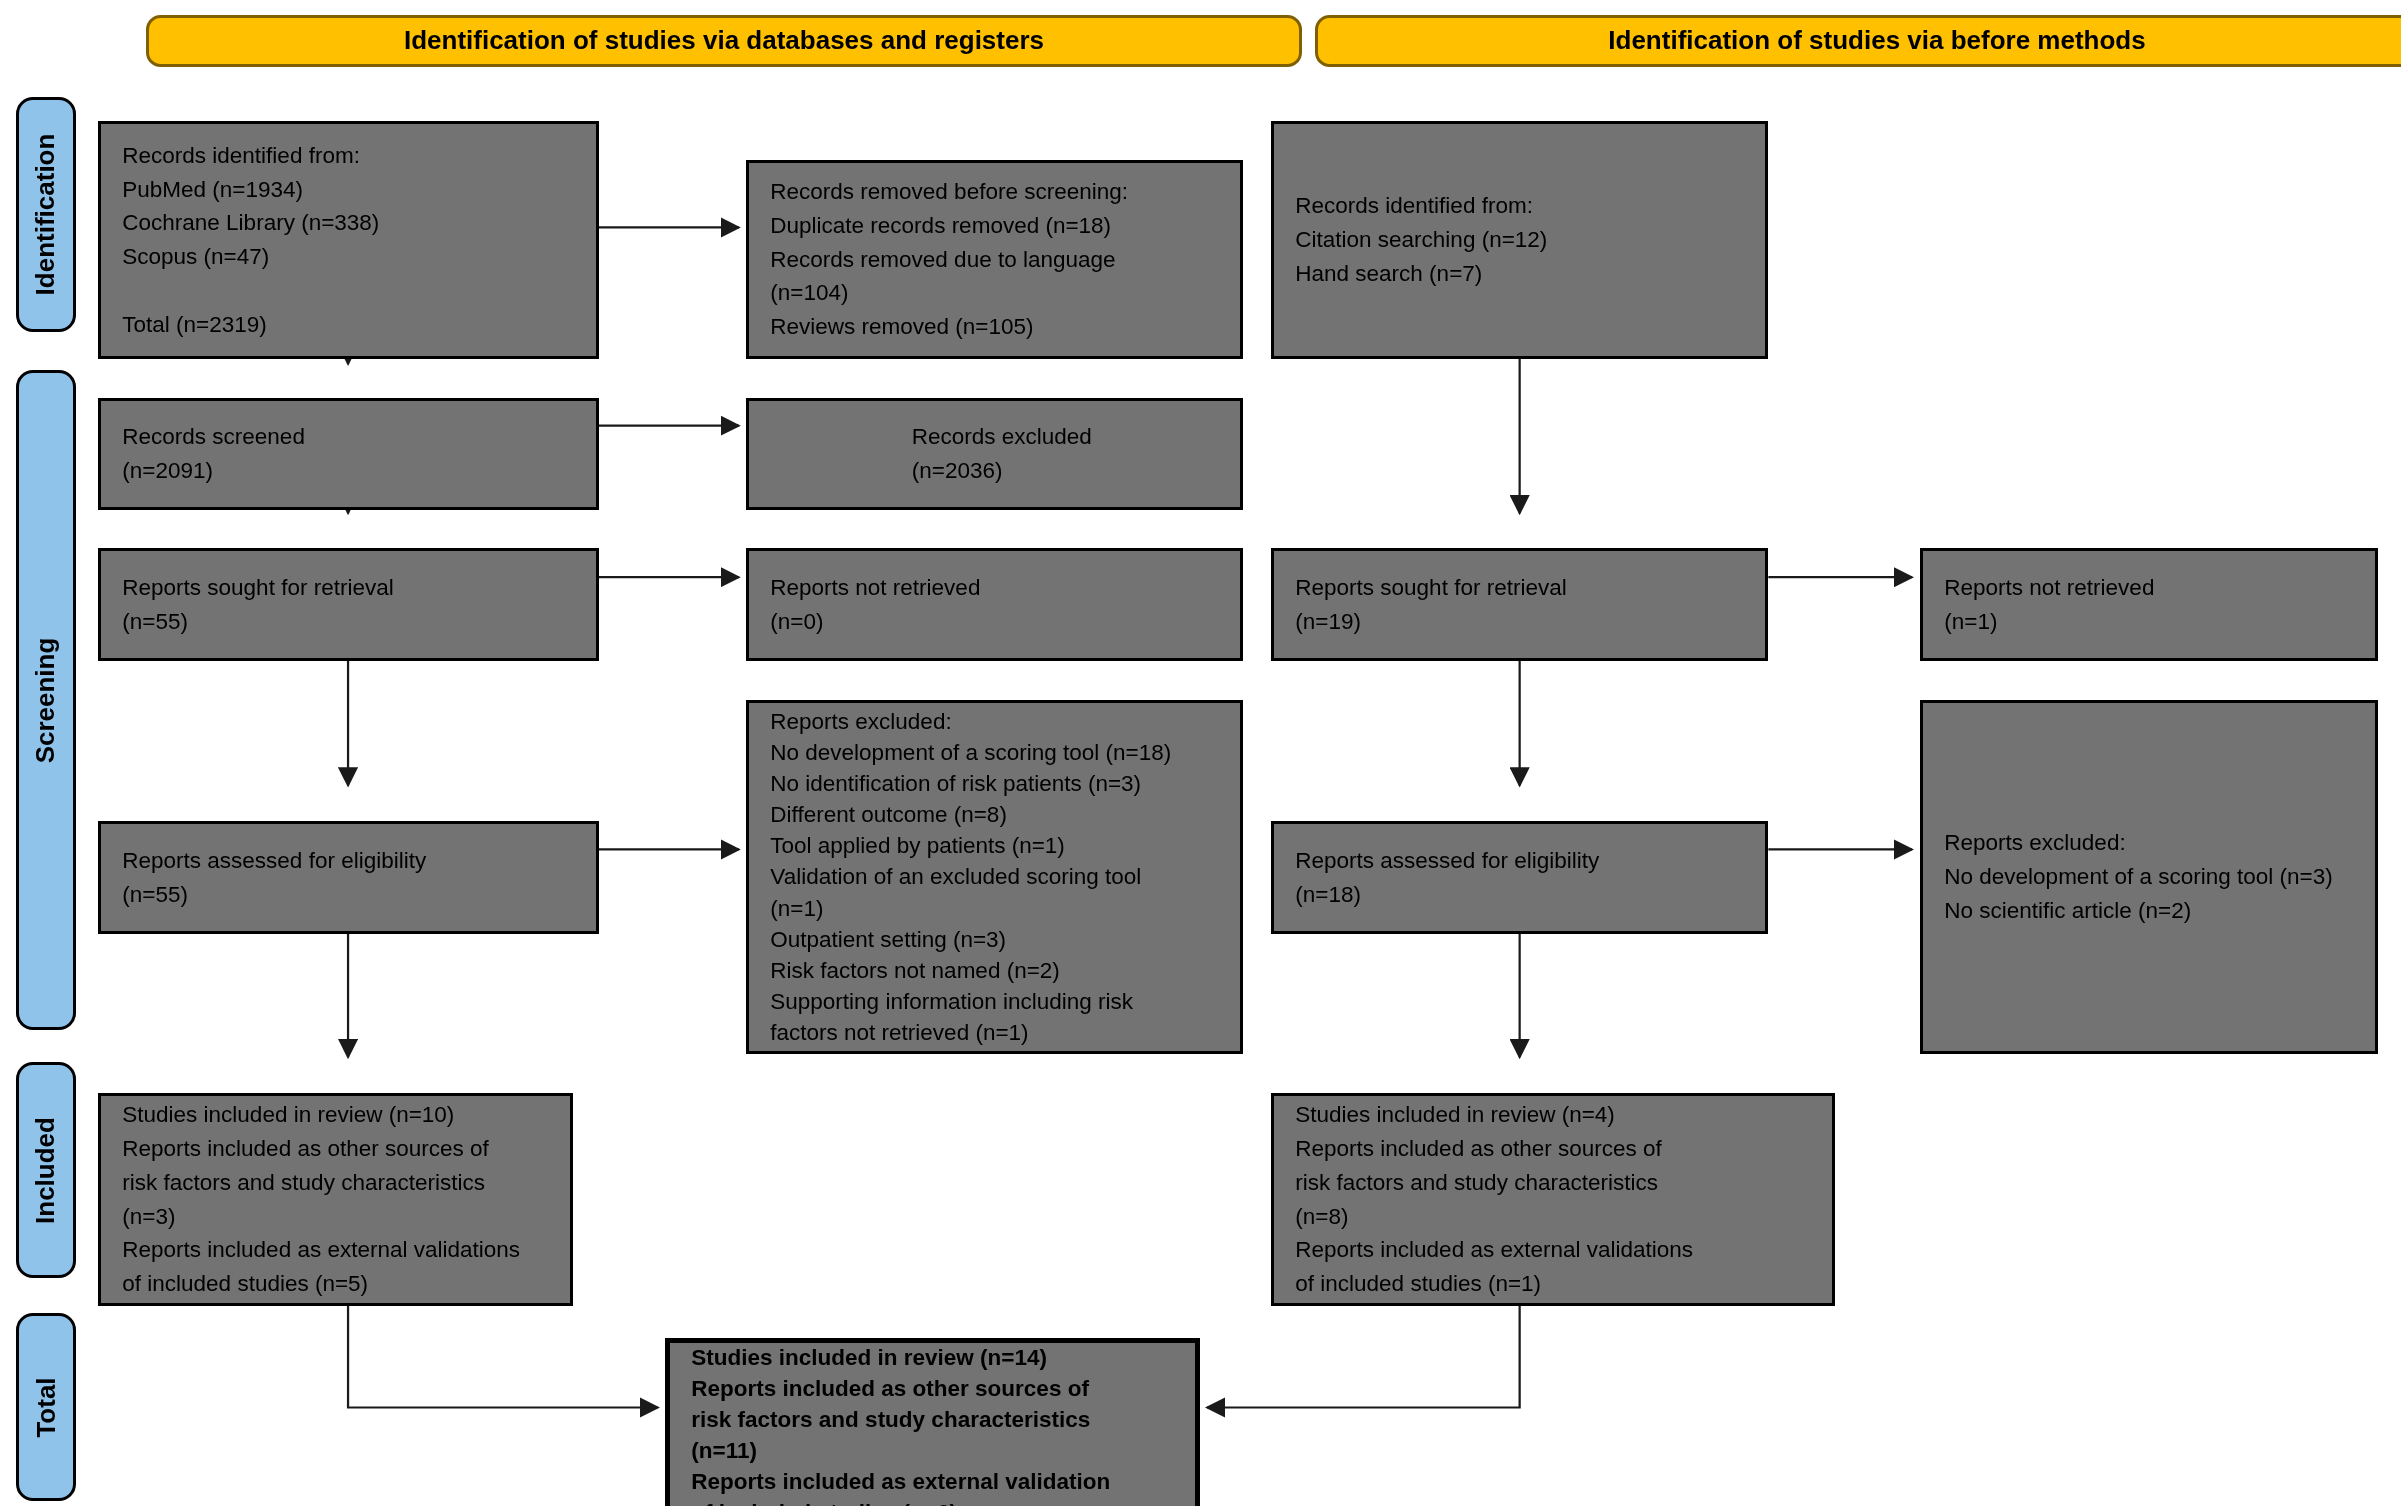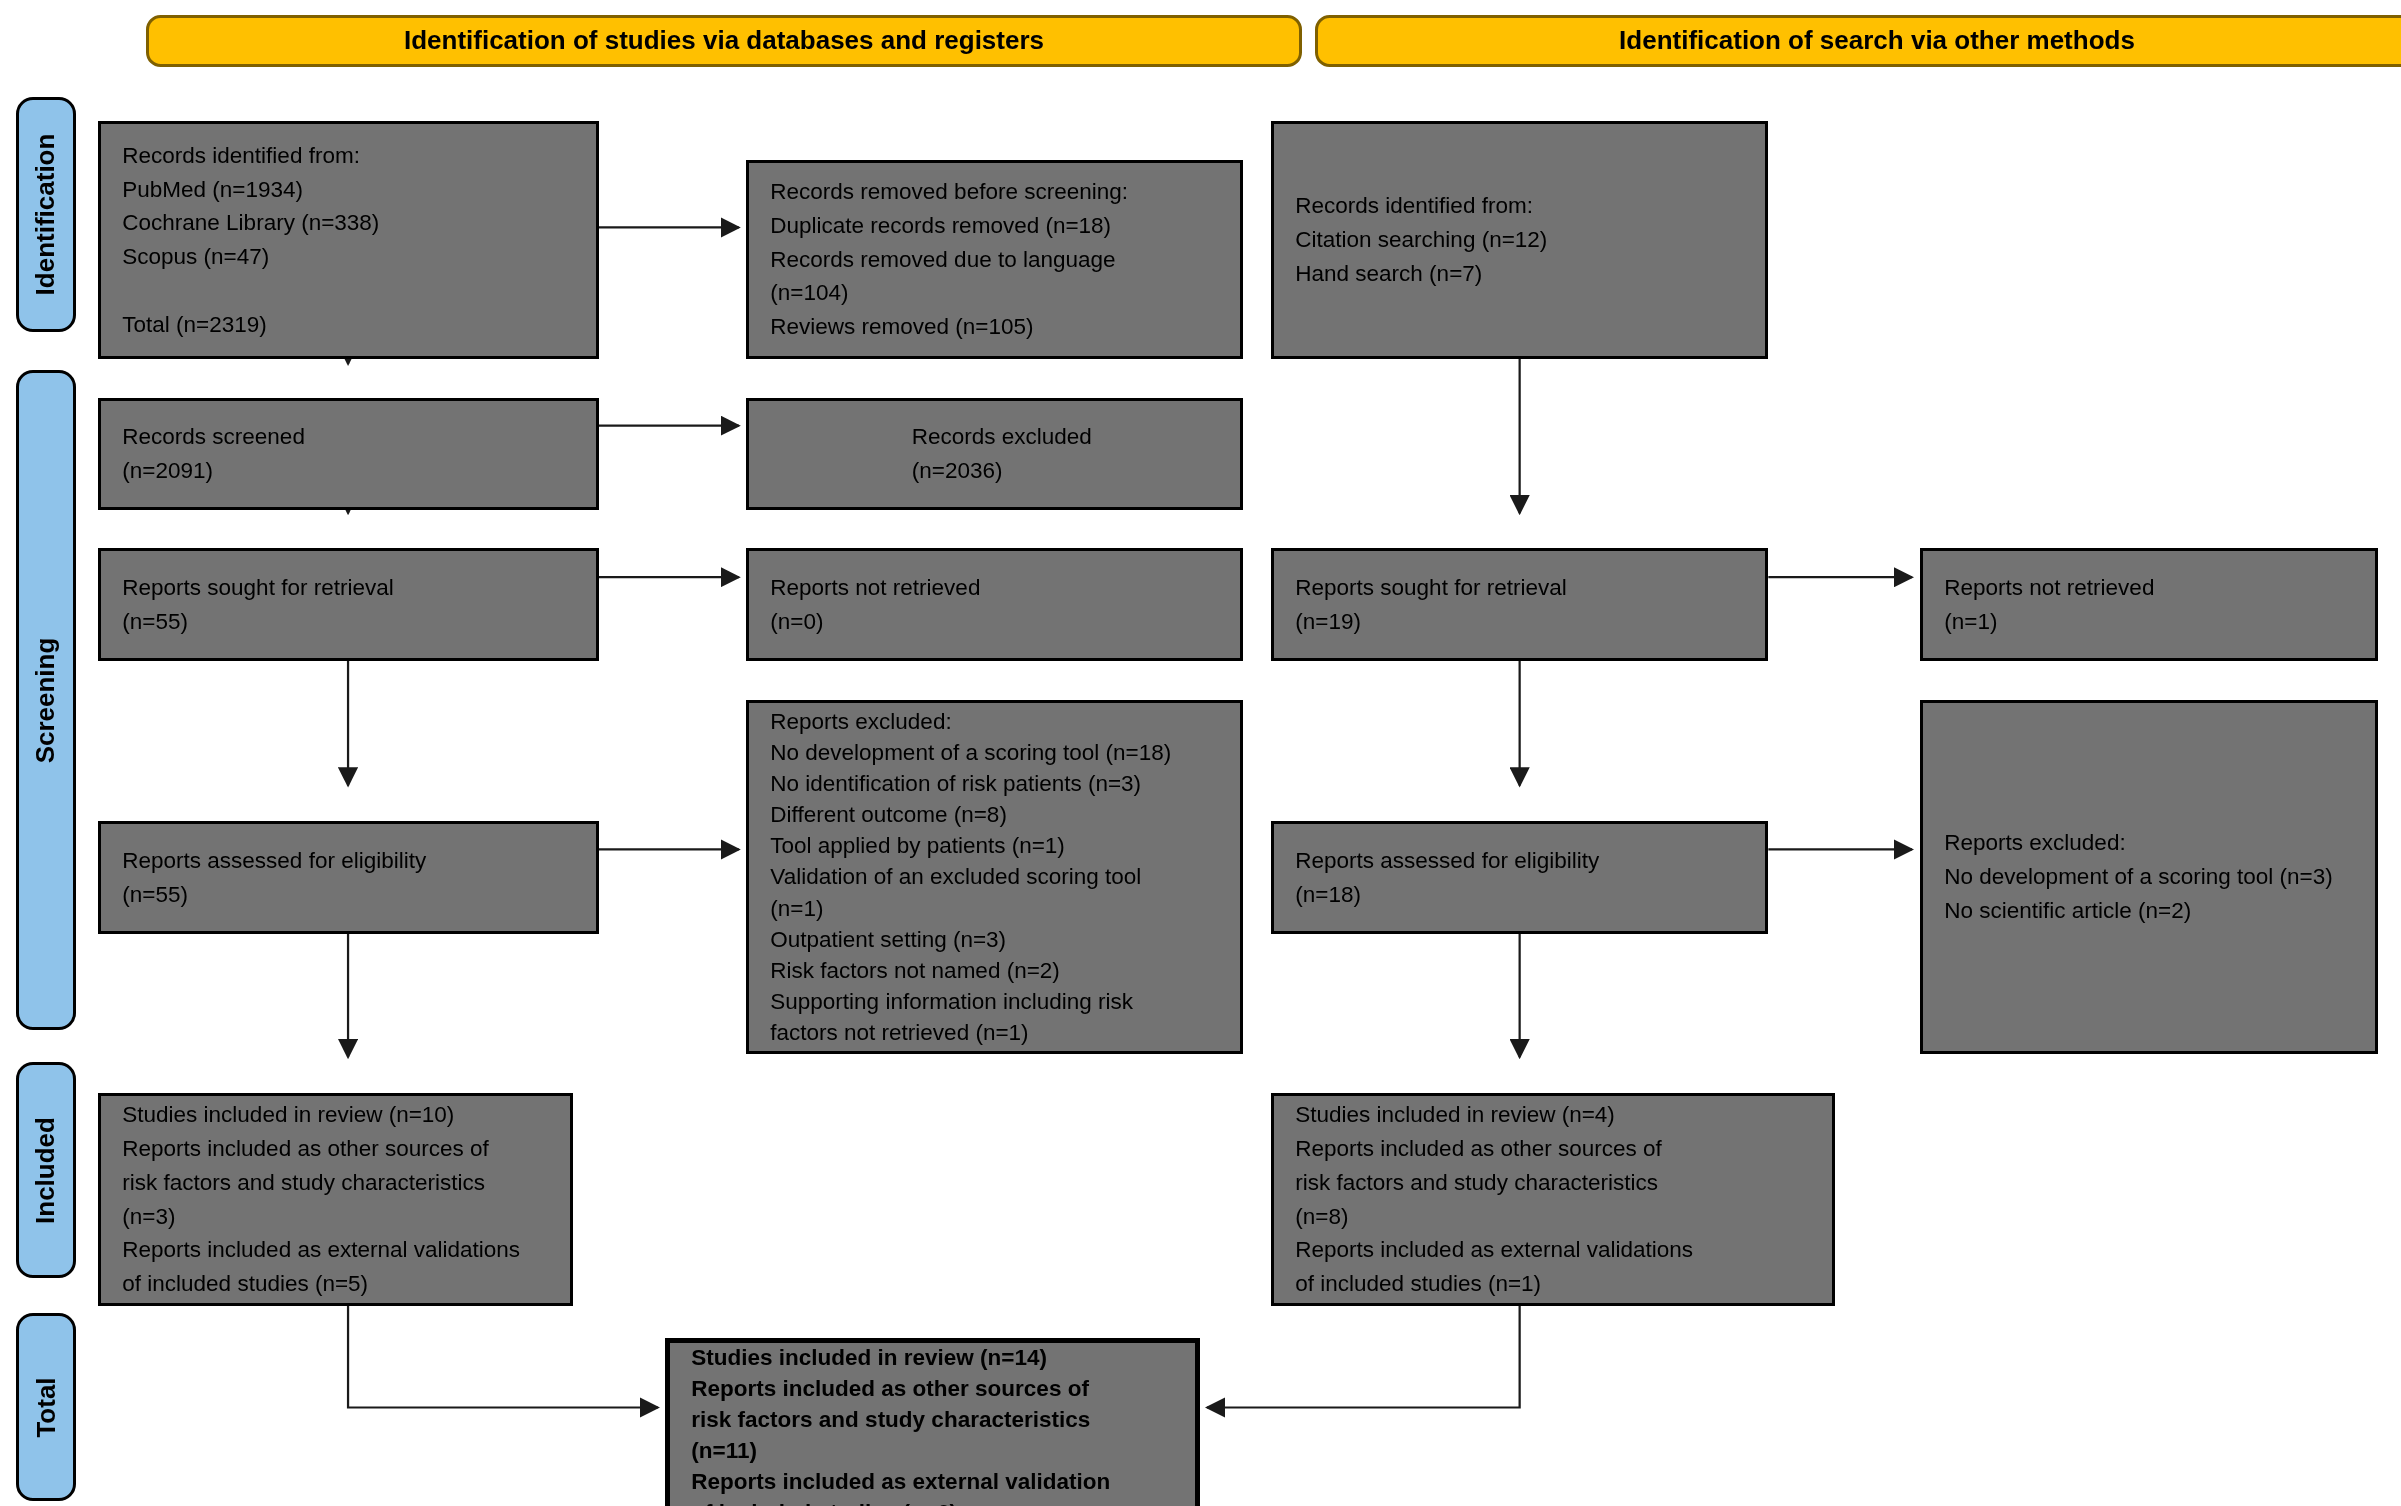--- a/index.html
+++ b/index.html
@@ -88,21 +88,21 @@
     <path d="M2707 1129 V1399" marker-end="url(#arw)"></path>
     <path d="M3150 1513 H3406" marker-end="url(#arw)"></path>
     <path d="M2707 1614 V1883" marker-end="url(#arw)"></path>
     <path d="M2707 2276 V2507 H2150" marker-end="url(#arw)"></path>
   </svg>
 
   <div class="banner banner--db">
     <span>Identification of studies via databases and registers</span>
   </div>
   <div class="banner banner--other">
-    <span>Identification of search via other methods</span>
+    <span>Identification of studies via before methods</span>
   </div>
 
   <div class="pill pill--identification">
     <span>Identification</span>
   </div>
   <div class="pill pill--screening">
     <span>Screening</span>
   </div>
   <div class="pill pill--included">
     <span>Included</span>

